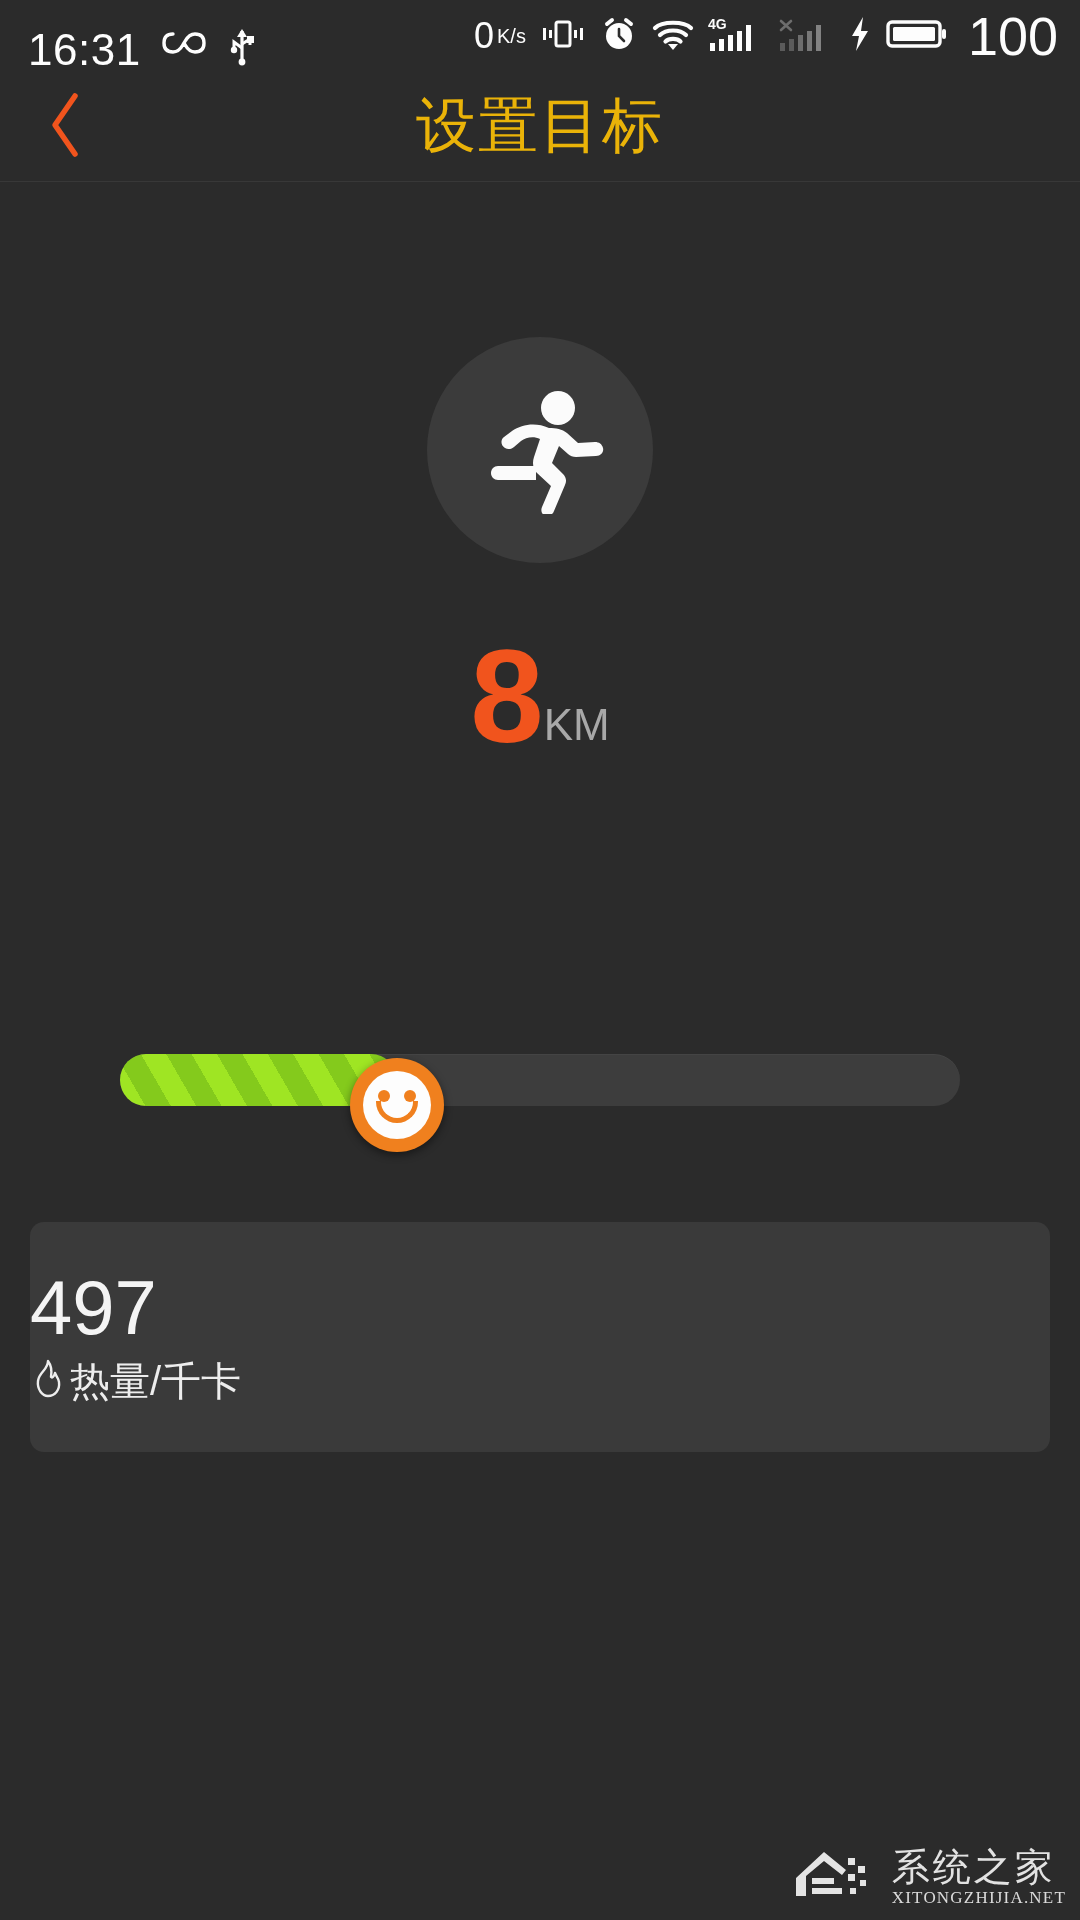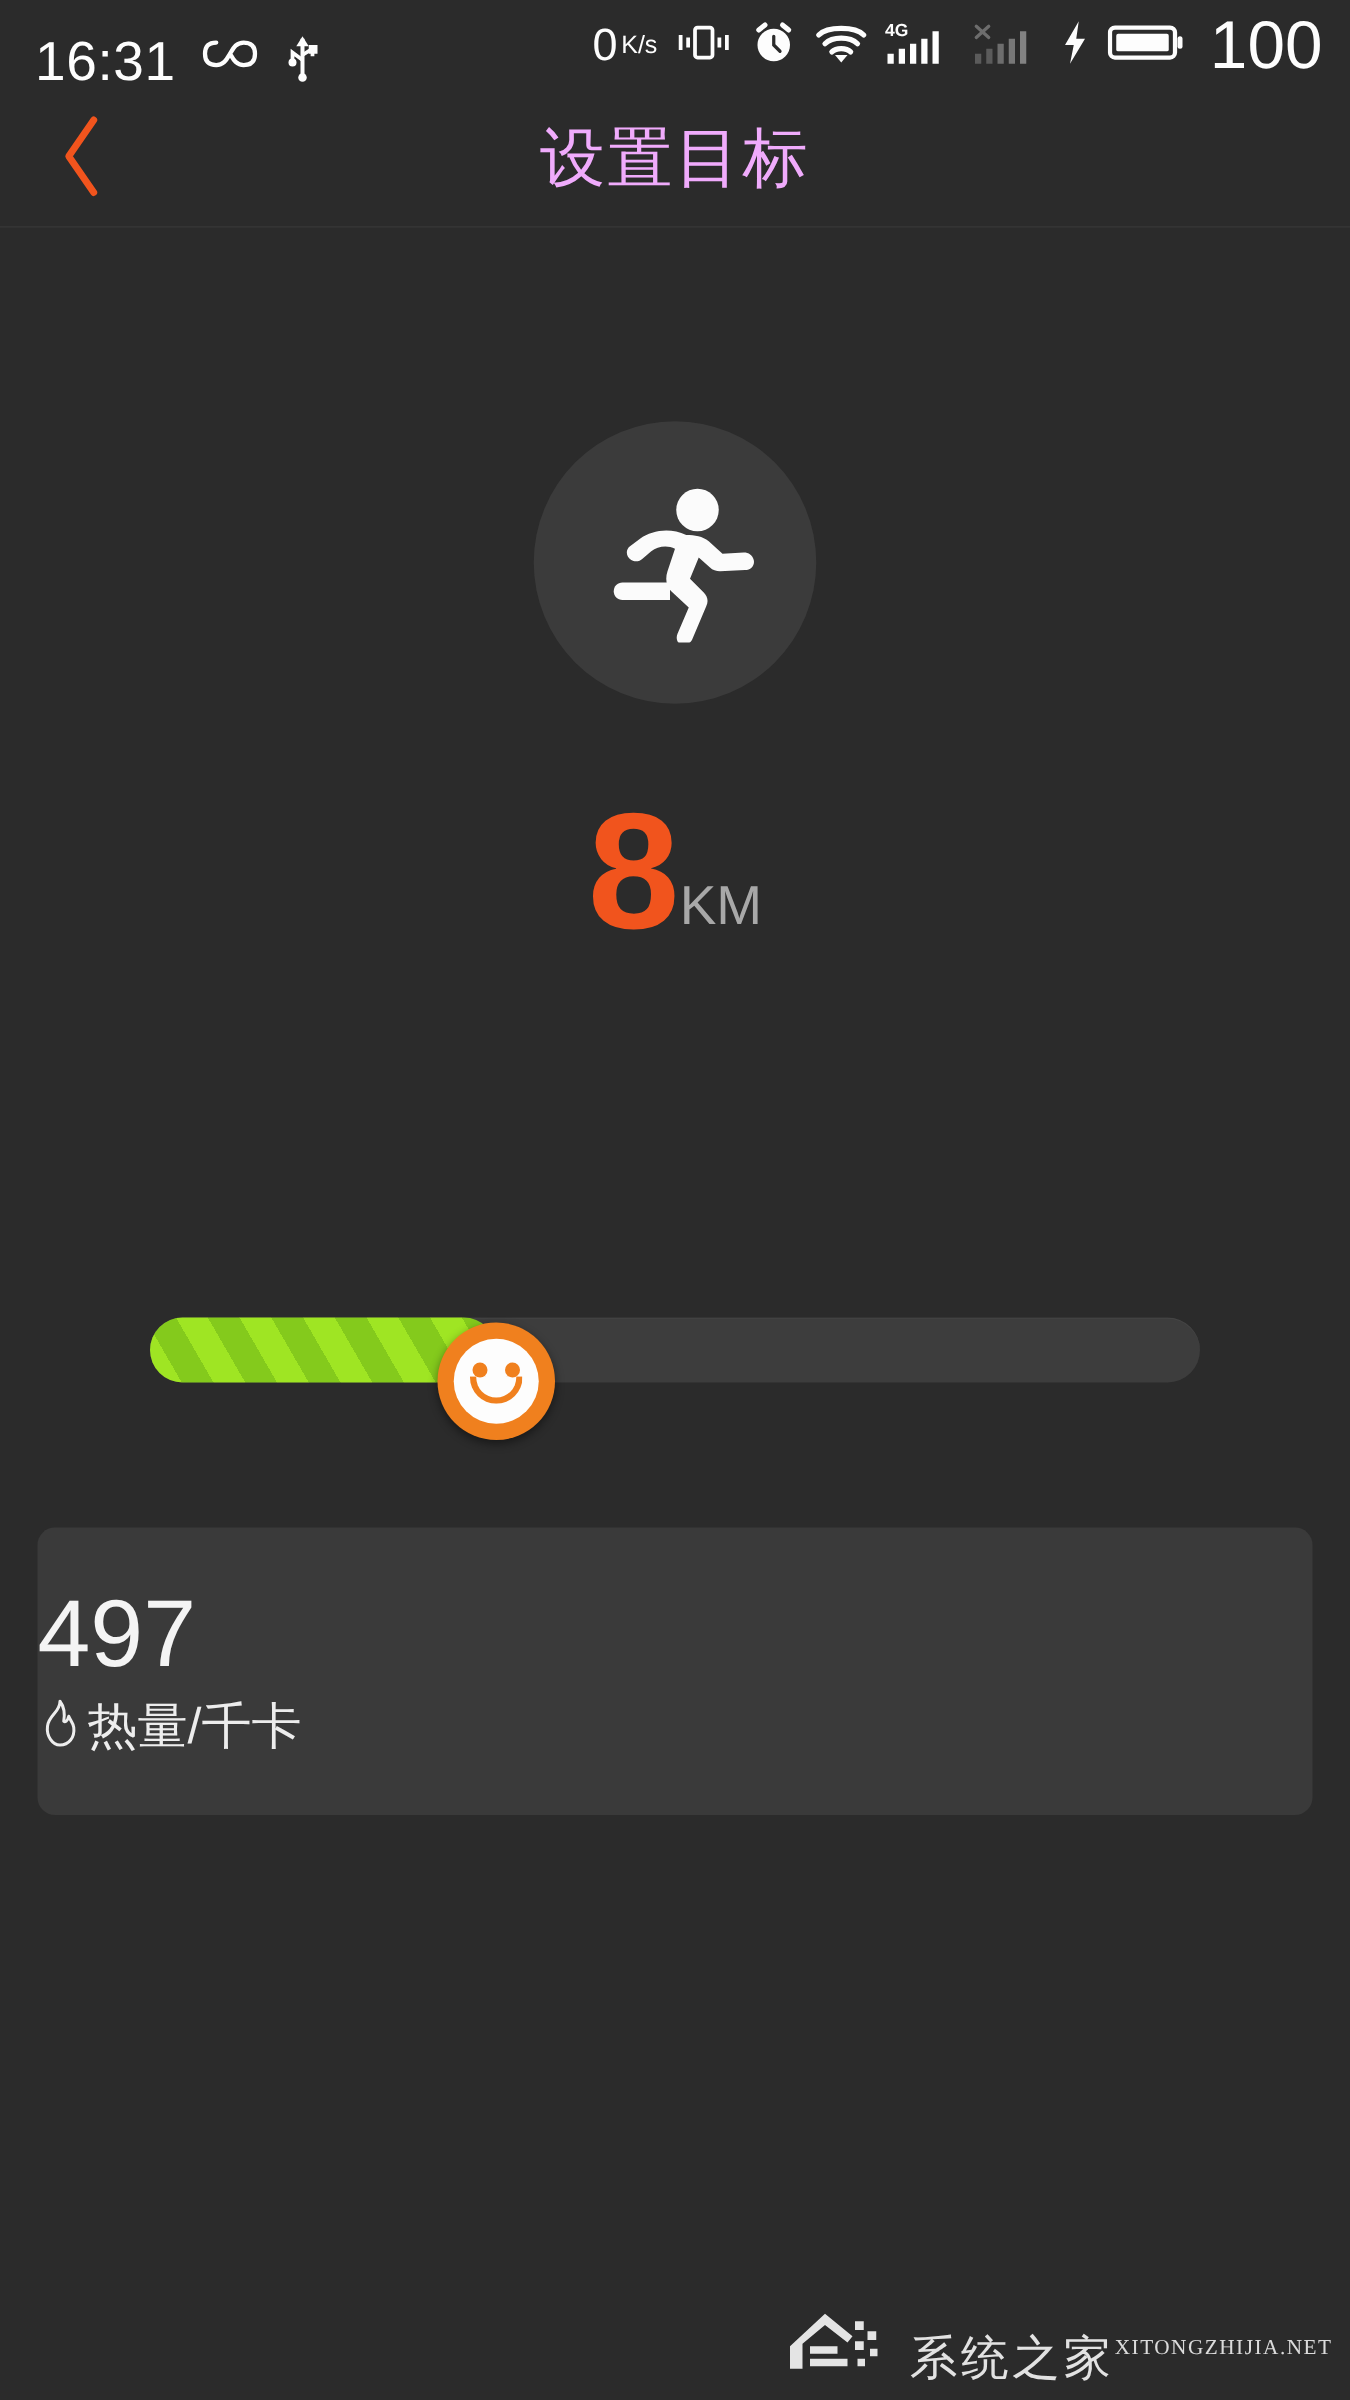--- a/index.html
+++ b/index.html
@@ -23,21 +23,21 @@
   .sb-speed .unit { font-size:20px; margin-left:3px; }
   .sb-batt-pct { font-size:54px; line-height:1; margin-left:6px; }
   .sb-ico { display:block; }
 
   
   .header {
     position:absolute; left:0; top:72px; width:1080px; height:110px;
     display:flex; align-items:center; justify-content:center;
     border-bottom:1px solid #383838;
   }
-  .header-title { color:#f0abfc; font-size:52px; letter-spacing:2px; }
+  .header-title { color:#eab308; font-size:60px; letter-spacing:2px; }
   .back-btn {
     position:absolute; left:0; top:0; width:130px; height:110px;
     display:flex; align-items:center; justify-content:center;
   }
 
   
   .runner-circle {
     position:absolute; left:427px; top:337px; width:226px; height:226px;
     border-radius:50%; background:#3b3b3b;
     display:flex; align-items:center; justify-content:center;
@@ -121,21 +121,21 @@
     border:3px solid #e85a23; border-radius:12px; background:transparent;
     display:flex; align-items:center; justify-content:center;
   }
   .done-label { color:#ed5a22; font-size:48px; letter-spacing:3px; }
 
   
   .watermark {
     position:absolute; right:14px; bottom:12px;
     display:flex; align-items:flex-end; gap:10px; opacity:0.92;
   }
-  .wm-text { display:flex; flex-direction:row; align-items:flex-start; }
+  .wm-text { display:flex; flex-direction:column; align-items:flex-start; }
   .wm-cn { color:#f2f2f2; font-size:38px; line-height:1.05; letter-spacing:3px; }
   .wm-en { color:#eaeaea; font-size:17px; line-height:1.2; letter-spacing:1.2px; font-family:"Liberation Serif",serif; }
 </style>
 </head>
 <body>
 
 <div id="screen">
 
   <div class="statusbar">
     <div class="sb-left">

